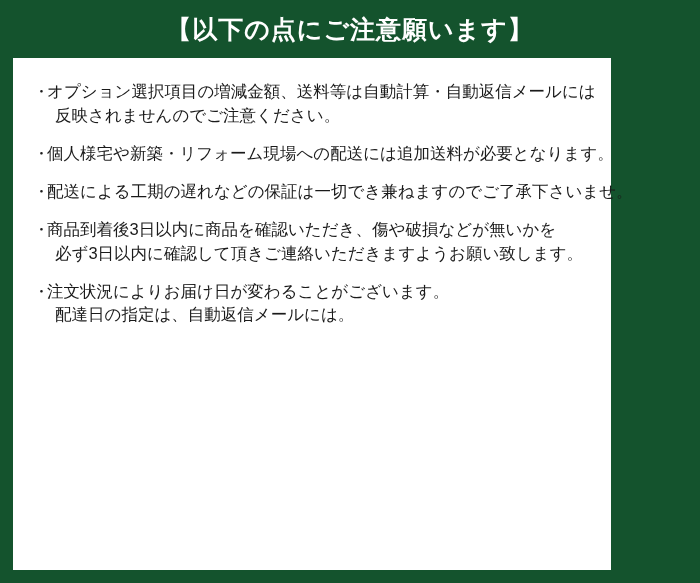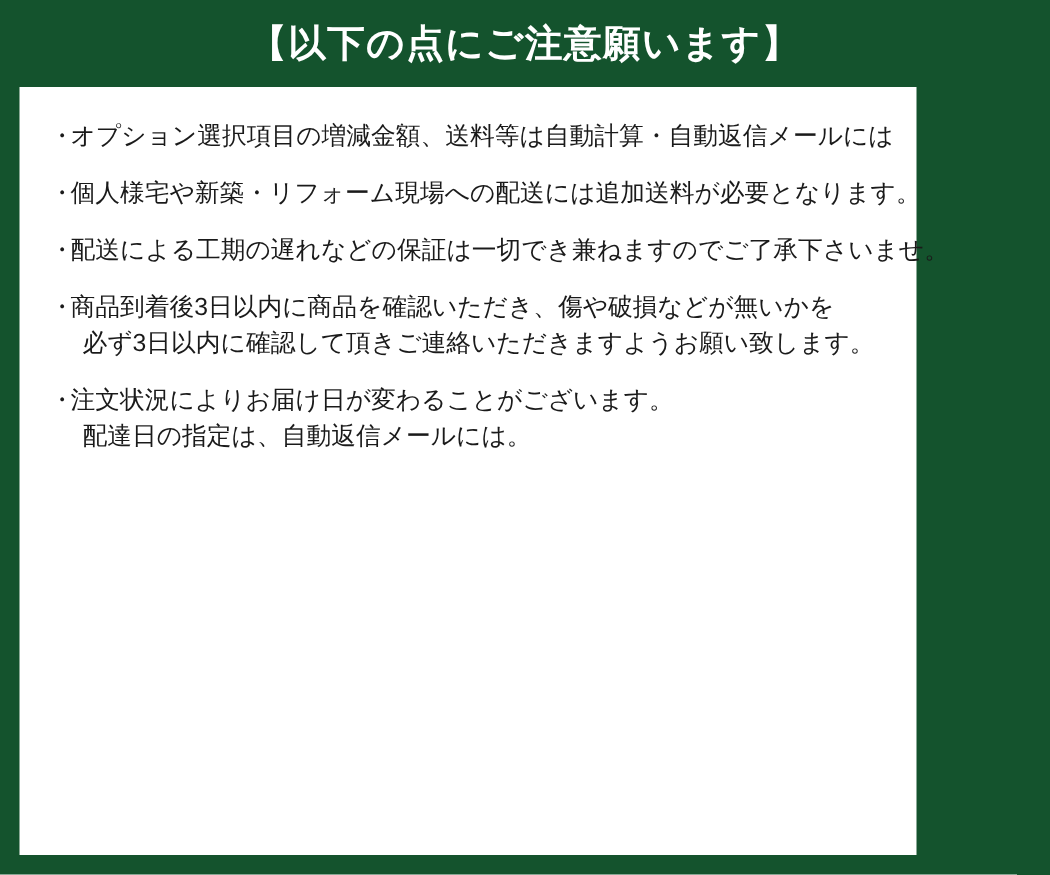--- a/index.html
+++ b/index.html
@@ -76,20 +76,21 @@
 <body>
 
 <div class="notice-panel">
 
   <div class="notice-title">【以下の点にご注意願います】</div>
 
   <div class="notice-body">
     <ul class="notice-list">
         <li class="notice-item">
           <span class="item-line first"><span class="bullet-dot">・</span><span>オプション選択項目の増減金額、送料等は自動計算・自動返信メールには</span></span>
+          <span class="item-line cont"><span>反映されませんのでご注意ください。</span></span>
         </li>
         <li class="notice-item">
           <span class="item-line first"><span class="bullet-dot">・</span><span>個人様宅や新築・リフォーム現場への配送には追加送料が必要となります。</span></span>
         </li>
         <li class="notice-item">
           <span class="item-line first"><span class="bullet-dot">・</span><span>配送による工期の遅れなどの保証は一切でき兼ねますのでご了承下さいませ。</span></span>
         </li>
         <li class="notice-item">
           <span class="item-line first"><span class="bullet-dot">・</span><span>商品到着後3日以内に商品を確認いただき、傷や破損などが無いかを</span></span>
           <span class="item-line cont"><span>必ず3日以内に確認して頂きご連絡いただきますようお願い致します。</span></span>

